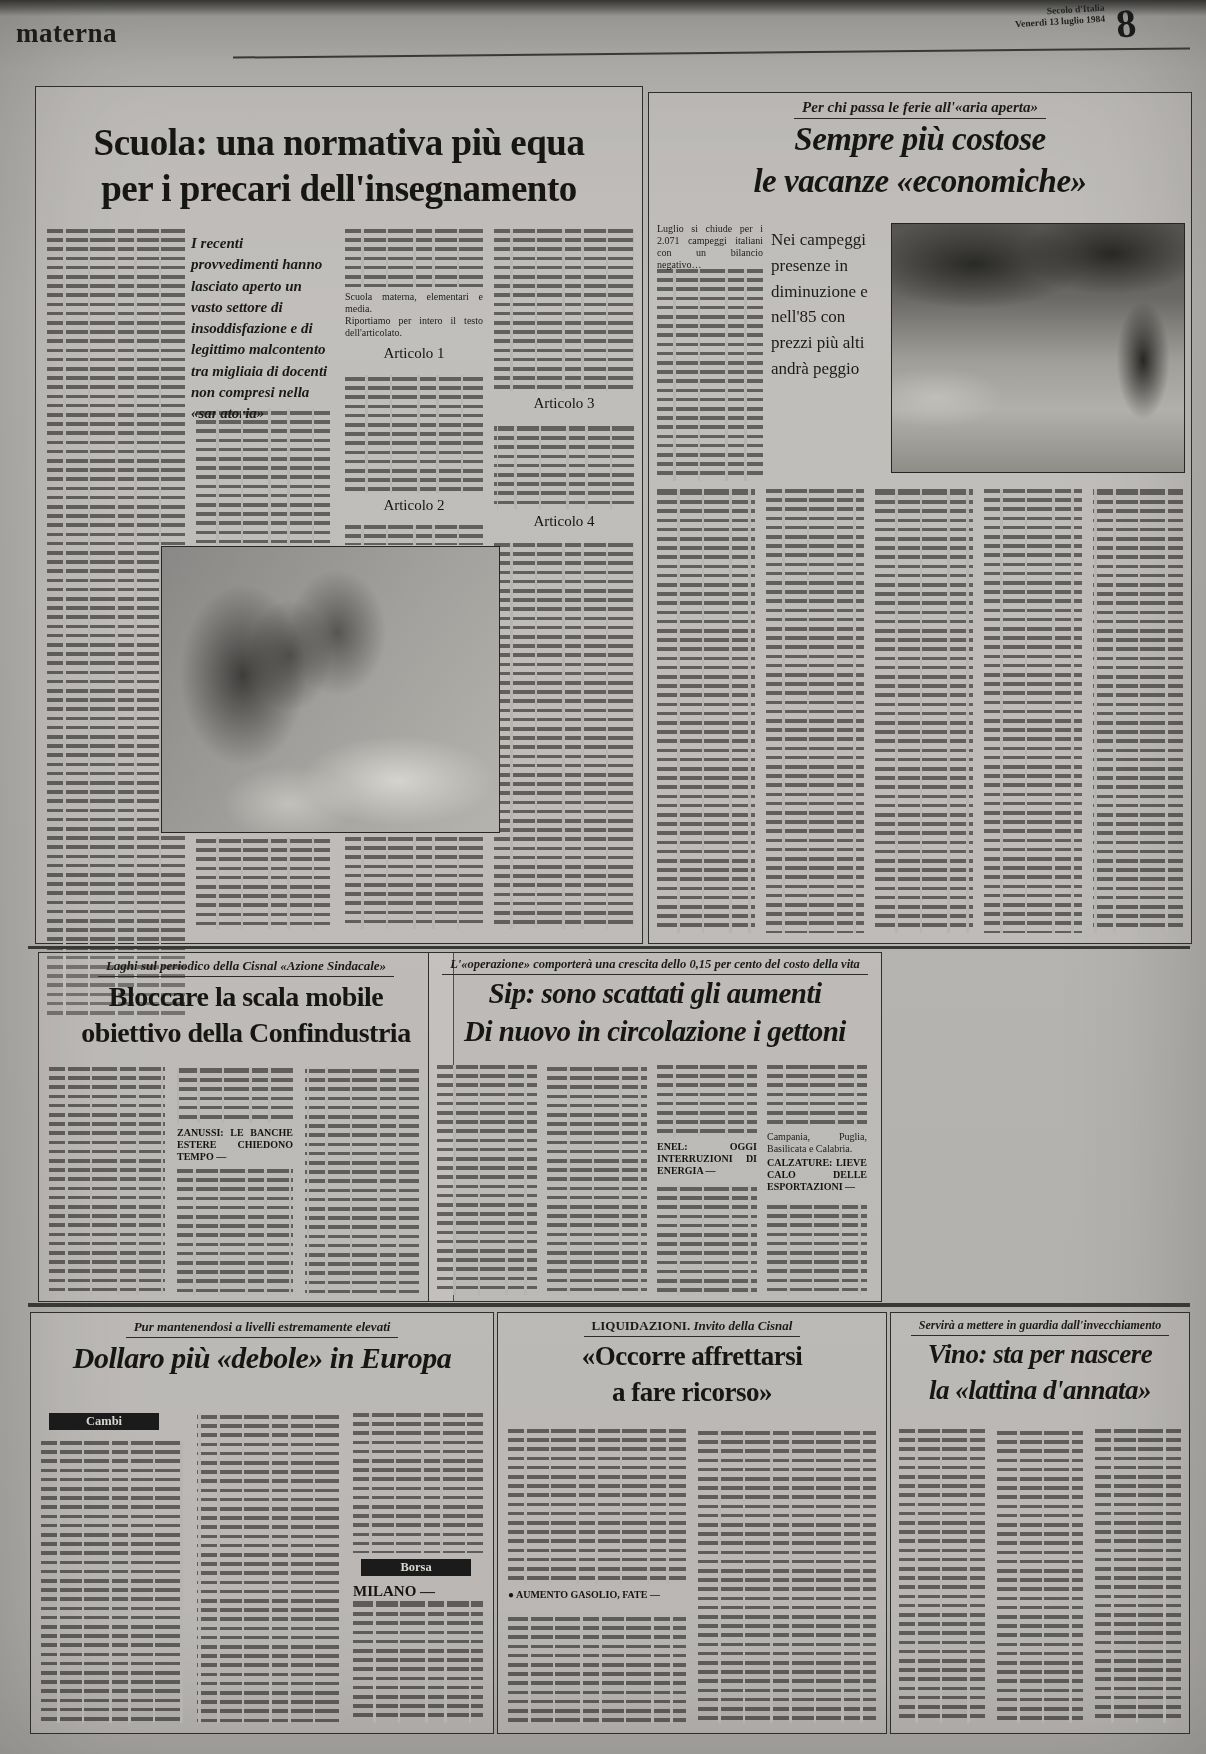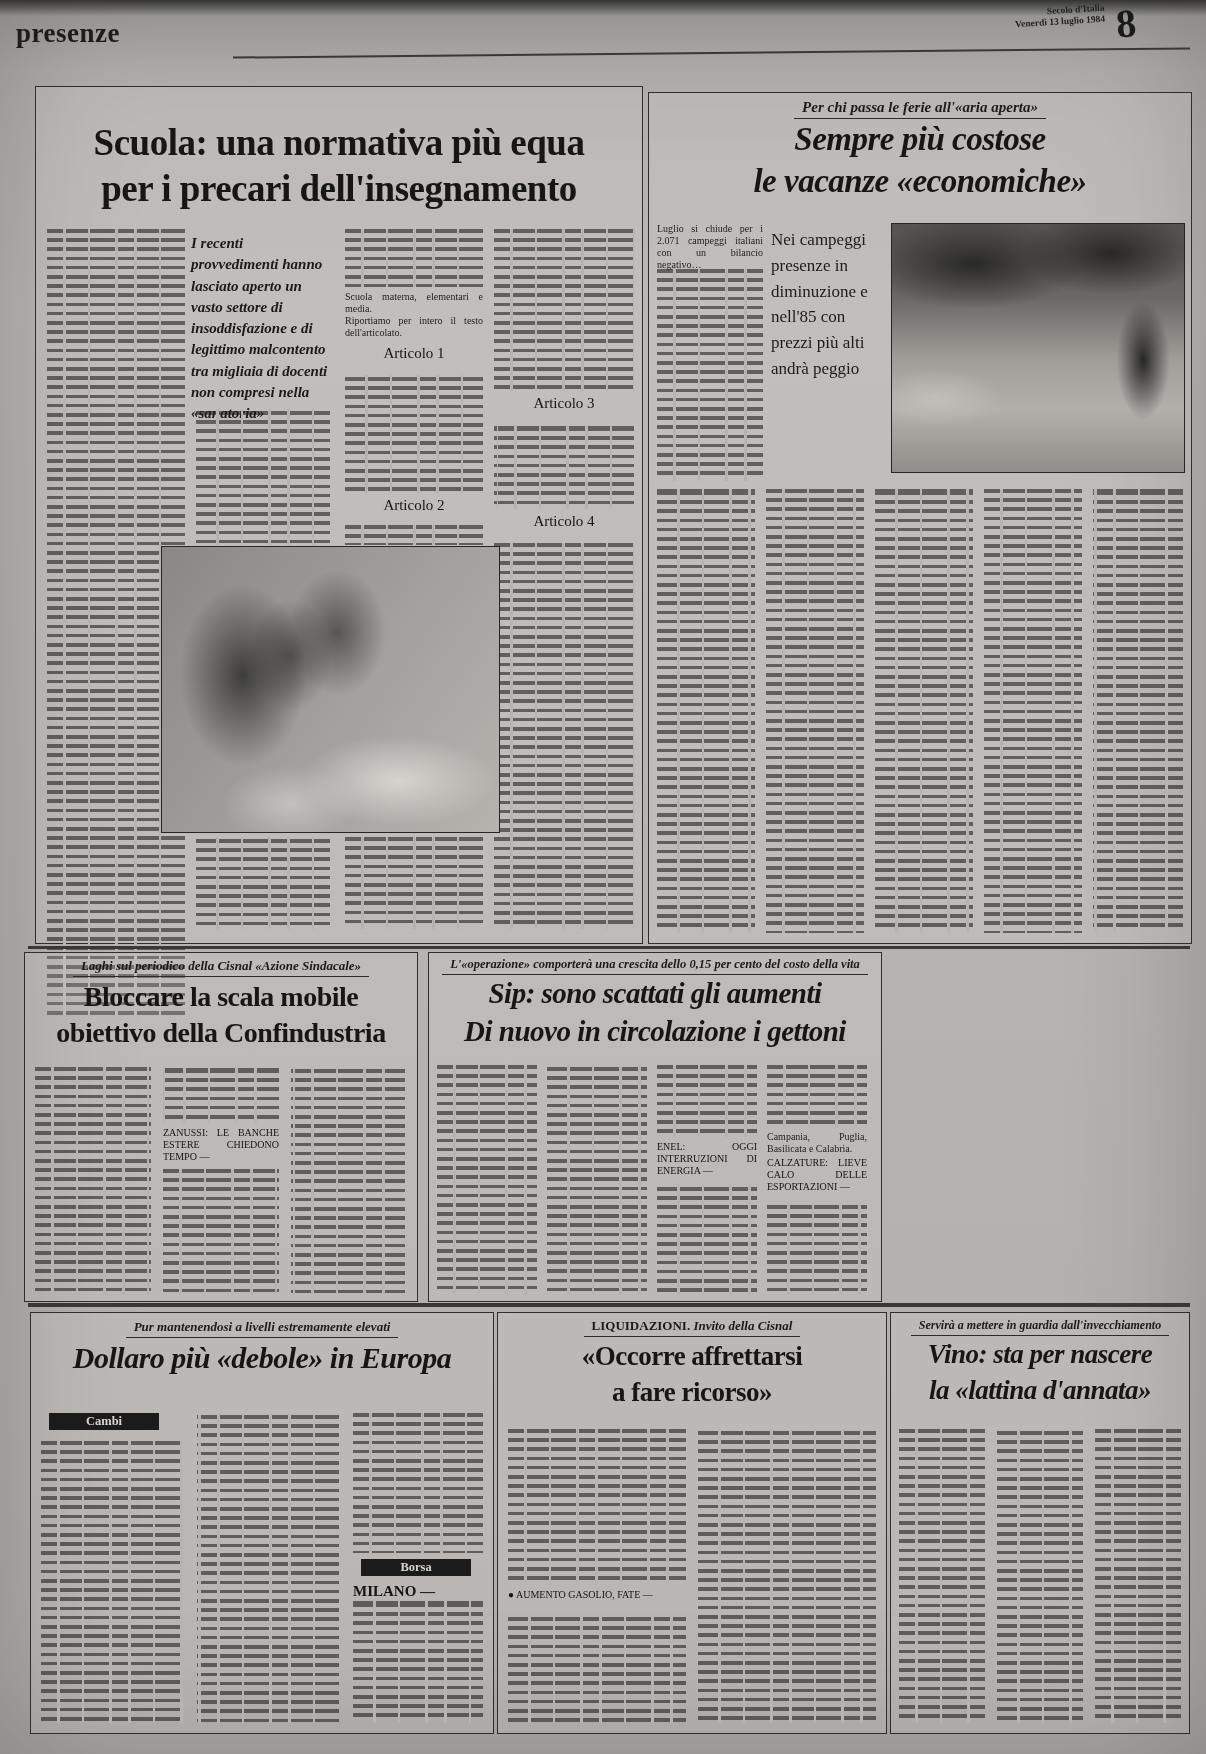--- a/index.html
+++ b/index.html
@@ -19,21 +19,21 @@
   .hl{left:0;width:100%;text-align:center;font-weight:bold;color:#161614;letter-spacing:-.5px;white-space:nowrap;}
   .ital{font-style:italic;}
   .greek{
     background-image:
       repeating-linear-gradient(90deg,transparent 0 16px,#b6b4b0 16px 19px,transparent 19px 41px,#b6b4b0 41px 43px,transparent 43px 68px,#b6b4b0 68px 71px),
       repeating-linear-gradient(180deg,rgba(28,28,26,.58) 0 3.6px,transparent 3.6px 9.2px);
   }
   .gb{background-position:4px 2px,0 2px;}
   .subhead{font-weight:normal;font-size:15px;text-align:center;color:#141414;}
   .frag{font-size:10px;line-height:1.2;color:#24242   2;text-align:justify;}
-  .boldfrag{font-weight:normal;font-size:10px;line-height:1.2;color:#141414;text-align:justify;}
+  .boldfrag{font-weight:bold;font-size:10px;line-height:1.2;color:#141414;text-align:justify;}
   .standfirst{font-style:italic;font-weight:bold;font-size:15px;line-height:1.42;color:#1a1a1a;}
   .deck{font-size:17px;line-height:1.52;color:#1b1b1b;}
   .photo{border:1.5px solid #262624;}
   #photo-classroom{
     background:
       radial-gradient(ellipse 90px 130px at 24% 45%,rgba(45,45,43,.85),rgba(45,45,43,0) 70%),
       radial-gradient(ellipse 70px 90px at 52% 30%,rgba(70,68,65,.8),rgba(70,68,65,0) 70%),
       radial-gradient(ellipse 60px 80px at 38% 38%,rgba(58,56,54,.7),rgba(58,56,54,0) 70%),
       radial-gradient(ellipse 130px 60px at 70% 82%,rgba(216,214,209,.95),rgba(216,214,209,0) 75%),
       radial-gradient(ellipse 90px 50px at 38% 90%,rgba(200,198,193,.85),rgba(200,198,193,0) 75%),
@@ -53,21 +53,21 @@
   #mast{font-size:9.5px;line-height:11px;text-align:right;font-weight:bold;transform:rotate(-3.5deg);color:#222;}
   #pagenum{font-weight:bold;font-size:40px;transform:rotate(-5deg);color:#1a1a1a;}
 </style>
 </head>
 <body>
 
 <div id="sheet">
 
   <div class="abs topstrip"></div>
 
-  <div class="abs" id="economia" style="left:16px;top:18px;">presenze</div>
+  <div class="abs" id="economia" style="left:16px;top:18px;">materna</div>
   <div class="abs" id="mast" style="left:930px;top:8px;width:175px;">
     <div>Secolo d'Italia</div>
     <div>Venerdì 13 luglio 1984</div>
   </div>
   <div class="abs" id="pagenum" style="left:1116px;top:0px;">8</div>
   <div class="abs rule" style="left:233px;top:52px;width:957px;height:2px;transform:rotate(-.55deg);"></div>
 
   <section class="abs box" style="left:35px;top:86px;width:606px;height:856px;">
     <div class="abs hl" style="top:34px;font-size:37px;">Scuola: una normativa più equa</div>
     <div class="abs hl" style="top:80px;font-size:37px;">per i precari dell'insegnamento</div>
@@ -111,21 +111,21 @@
 
     <div class="abs greek gb" style="left:8px;top:396px;width:98px;height:444px;"></div>
     <div class="abs greek" style="left:117px;top:396px;width:98px;height:444px;"></div>
     <div class="abs greek gb" style="left:226px;top:396px;width:98px;height:444px;"></div>
     <div class="abs greek" style="left:335px;top:396px;width:98px;height:444px;"></div>
     <div class="abs greek gb" style="left:444px;top:396px;width:90px;height:444px;"></div>
   </section>
 
   <div class="abs rule" style="left:28px;top:946px;width:1162px;height:3px;"></div>
 
-  <section class="abs box" style="left:24px;top:952px;width:392px;height:348px;">
+  <section class="abs box" style="left:38px;top:952px;width:392px;height:348px;padding-left:22px;">
     <div class="abs kick small" style="top:5px;"><span>Laghi sul periodico della Cisnal «Azione Sindacale»</span></div>
     <div class="abs hl" style="top:28px;font-size:28px;">Bloccare la scala mobile</div>
     <div class="abs hl" style="top:64px;font-size:28px;">obiettivo della Confindustria</div>
     <div class="abs greek" style="left:10px;top:114px;width:116px;height:228px;"></div>
     <div class="abs greek gb" style="left:138px;top:114px;width:116px;height:56px;"></div>
     <div class="abs boldfrag" style="left:138px;top:174px;width:116px;">ZANUSSI: LE BANCHE ESTERE CHIEDONO TEMPO —</div>
     <div class="abs greek" style="left:138px;top:216px;width:116px;height:126px;"></div>
     <div class="abs greek gb" style="left:266px;top:114px;width:114px;height:228px;"></div>
   </section>
 

